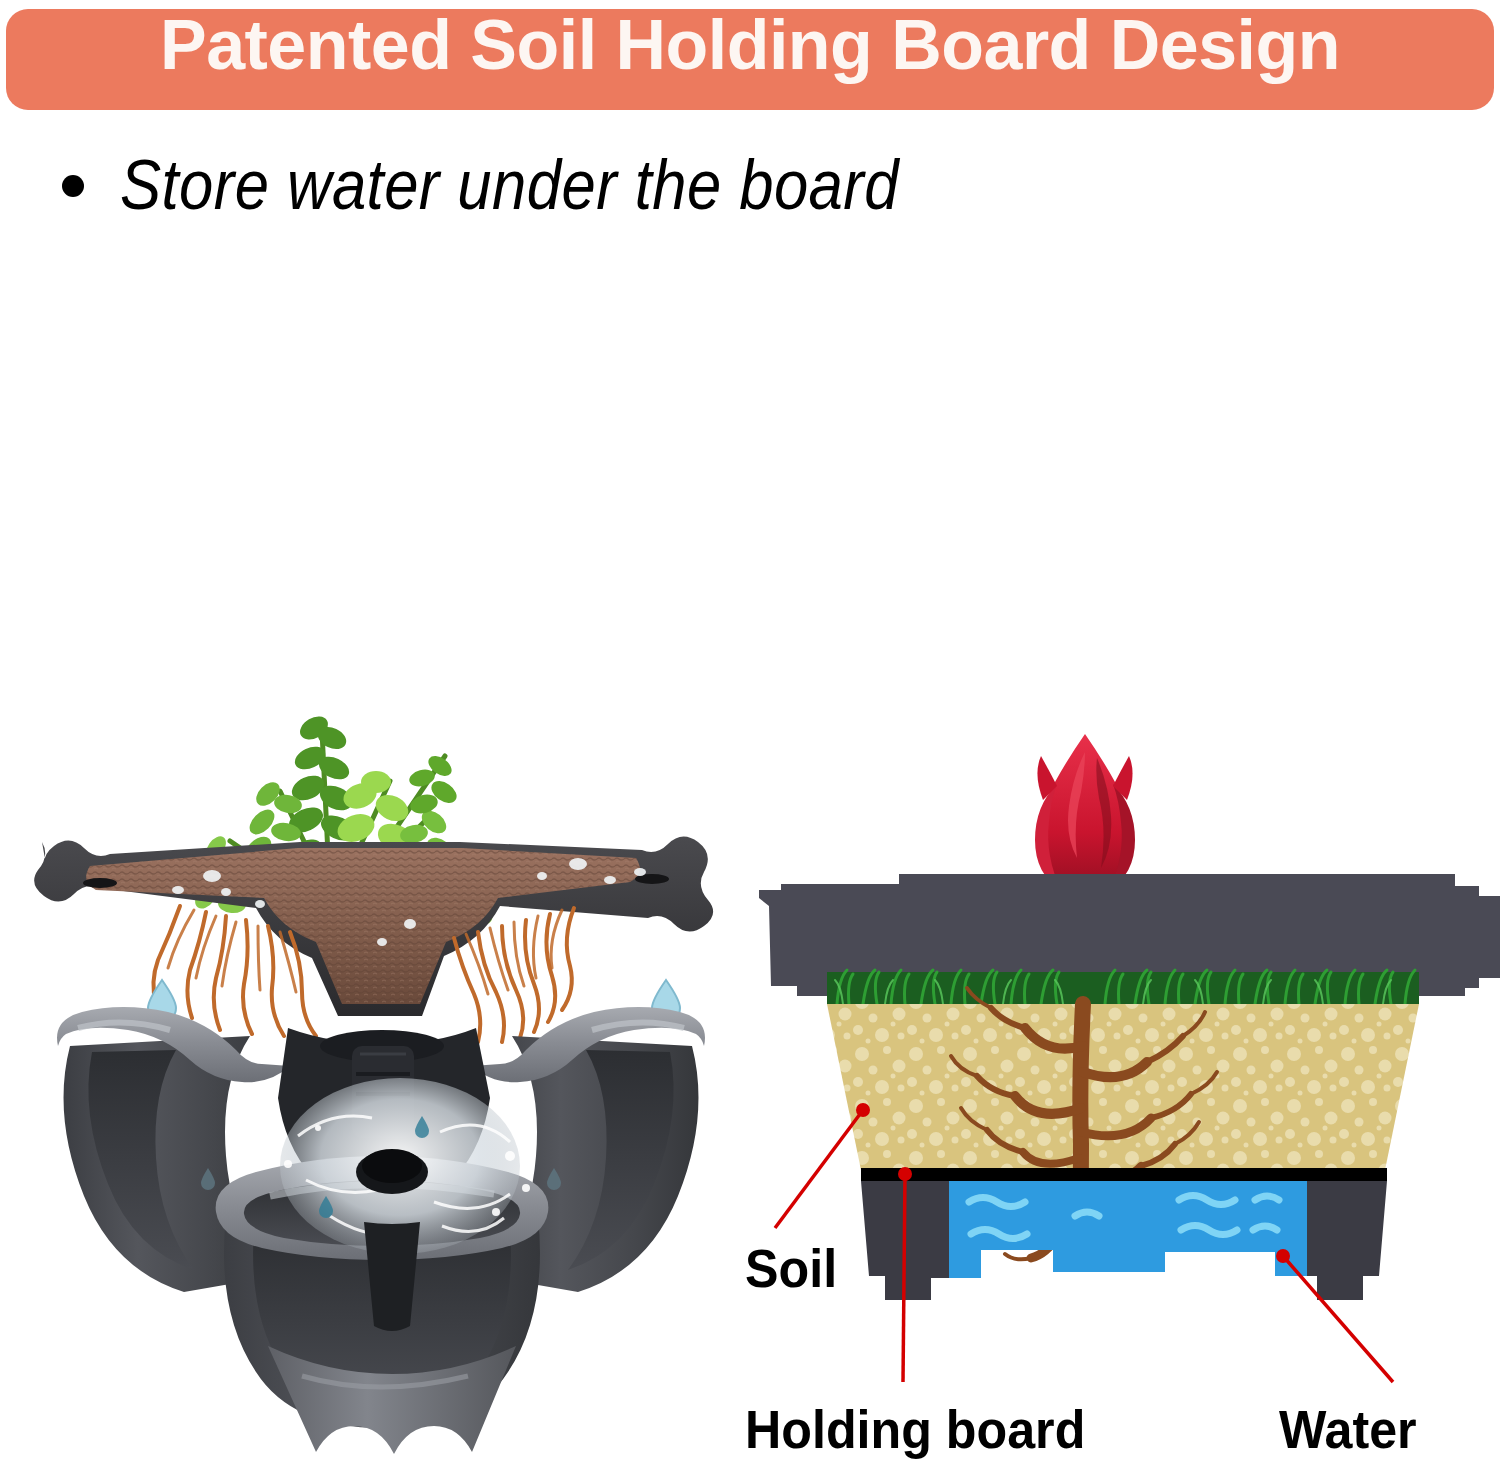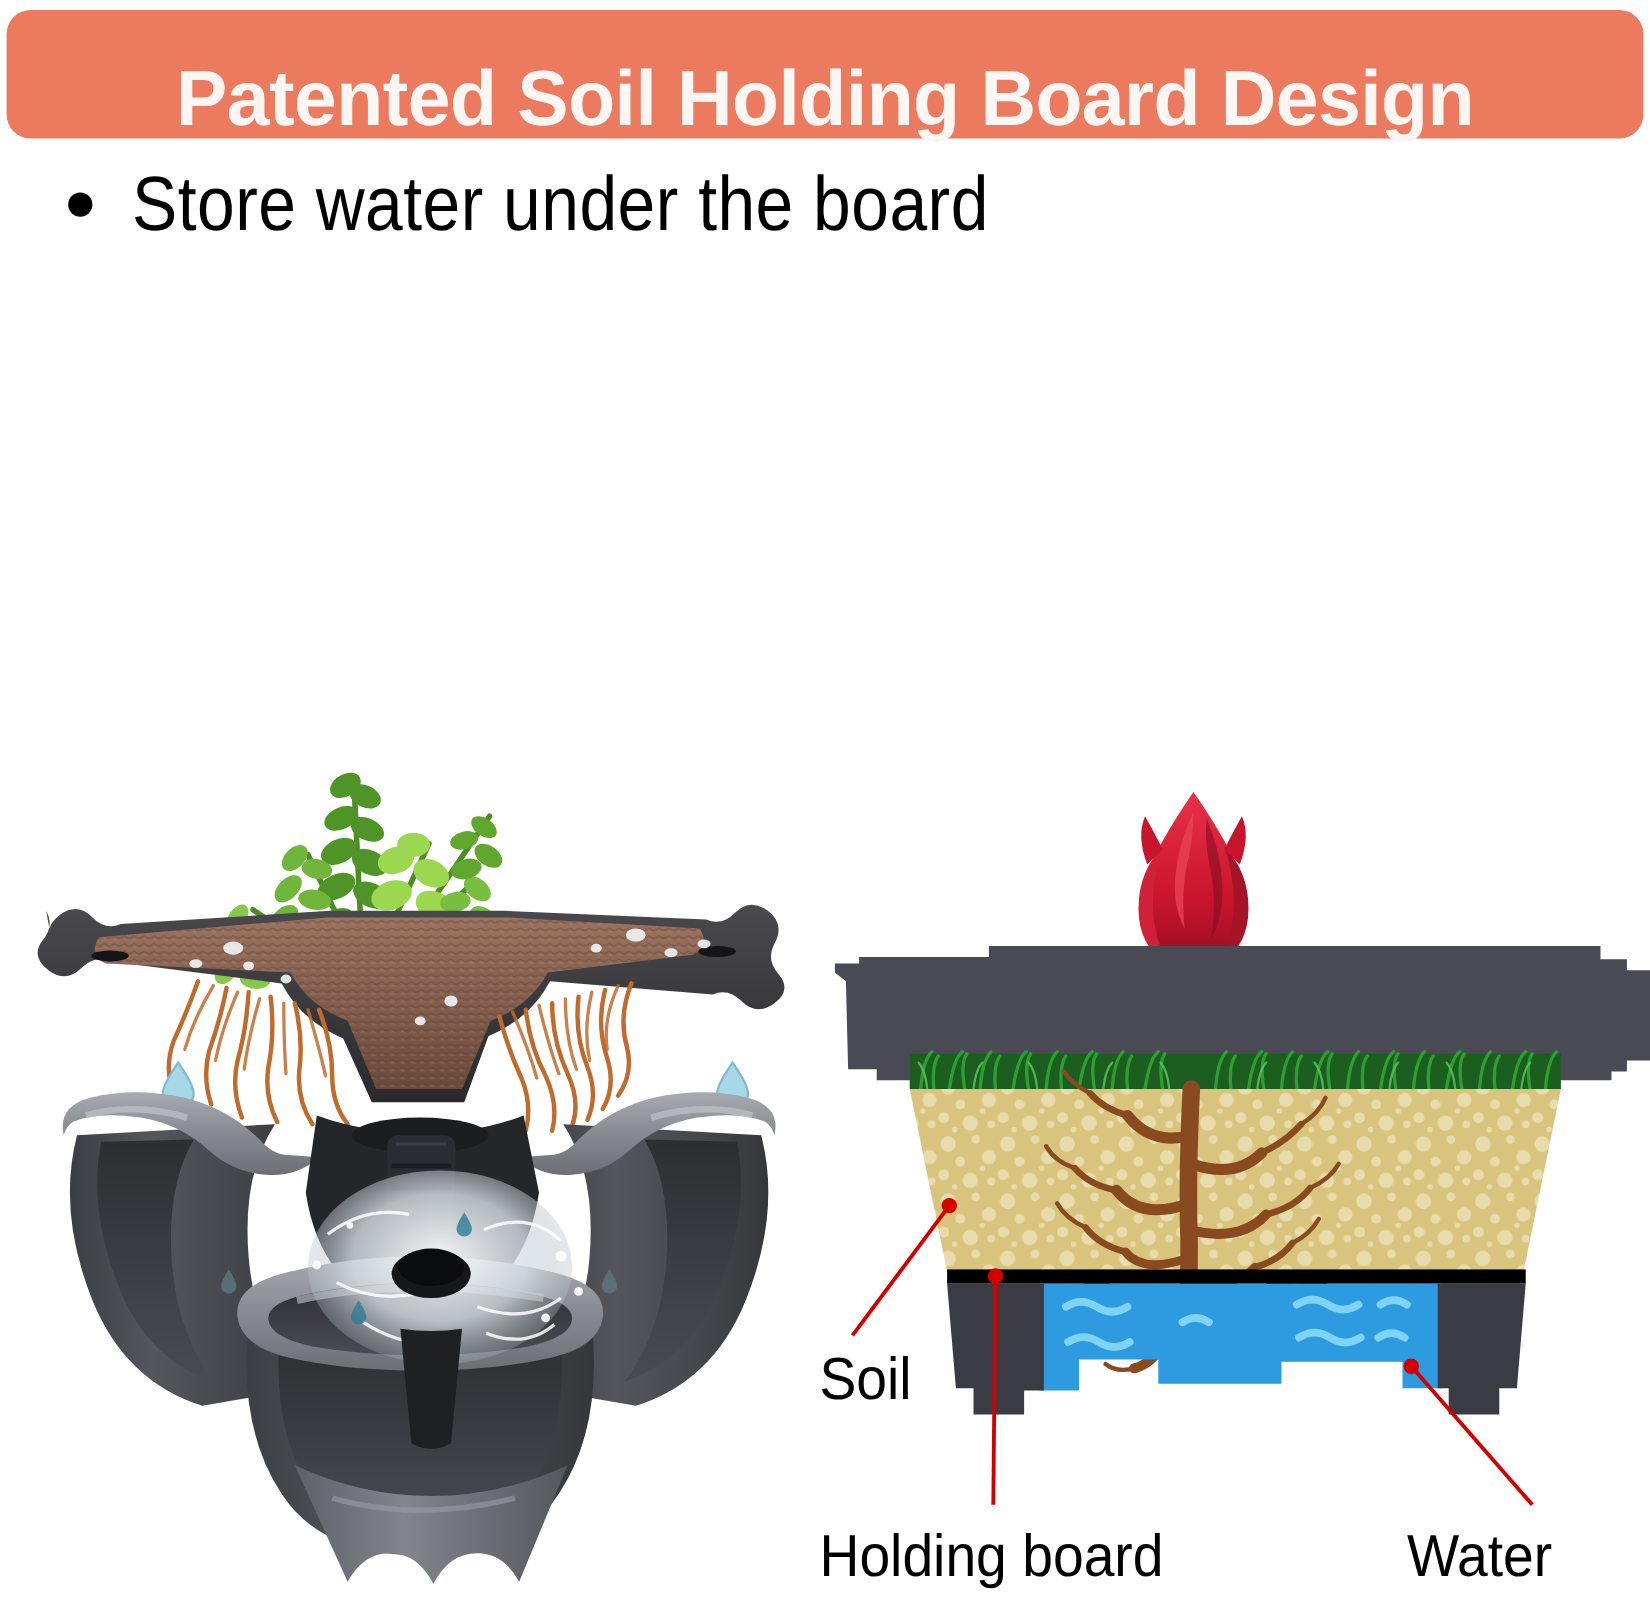--- a/index.html
+++ b/index.html
@@ -16,45 +16,46 @@
     font-family: "Liberation Sans", "DejaVu Sans", sans-serif;
     -webkit-font-smoothing: antialiased;
   }
 
   
   #header-banner {
     position: absolute;
     left: 6px;
     top: 9px;
     width: 1488px;
-    height: 117px;
+    height: 101px;
     background: #EC7A5E;
     border-radius: 22px;
     box-sizing: border-box;
     display: flex;
-    align-items: flex-end;
+    align-items: flex-start;
     justify-content: center;
   }
   #header-title {
     color: #FDF6F2;
     font-size: 71px;
     font-weight: bold;
     letter-spacing: -0.5px;
     line-height: 1;
     white-space: nowrap;
     transform: scaleX(0.985);
     font-family: "Liberation Sans", "DejaVu Sans", sans-serif;
   }
 
   
   #feature-list {
     position: absolute;
     left: 0;
     top: 150px;
     width: 1500px;
+    font-style: italic;
   }
   .feature-row {
     display: flex;
     align-items: baseline;
     height: 102px;
   }
   .bullet-dot {
     width: 22px;
     height: 22px;
     border-radius: 50%;
@@ -73,23 +74,24 @@
     line-height: 1;
     transform: scaleX(0.88);
     transform-origin: left center;
     letter-spacing: 0.5px;
   }
 
   
   #illustration-area {
     position: absolute;
     left: 0;
-    top: 562px;
+    top: 576px;
     width: 1268px;
     height: 891px;
+    font-weight: bold;
   }
 
   .panel { position: absolute; }
 
   
   #left-panel {
     left: 30px;
     top: 0px;
     width: 700px;
     height: 891px;

